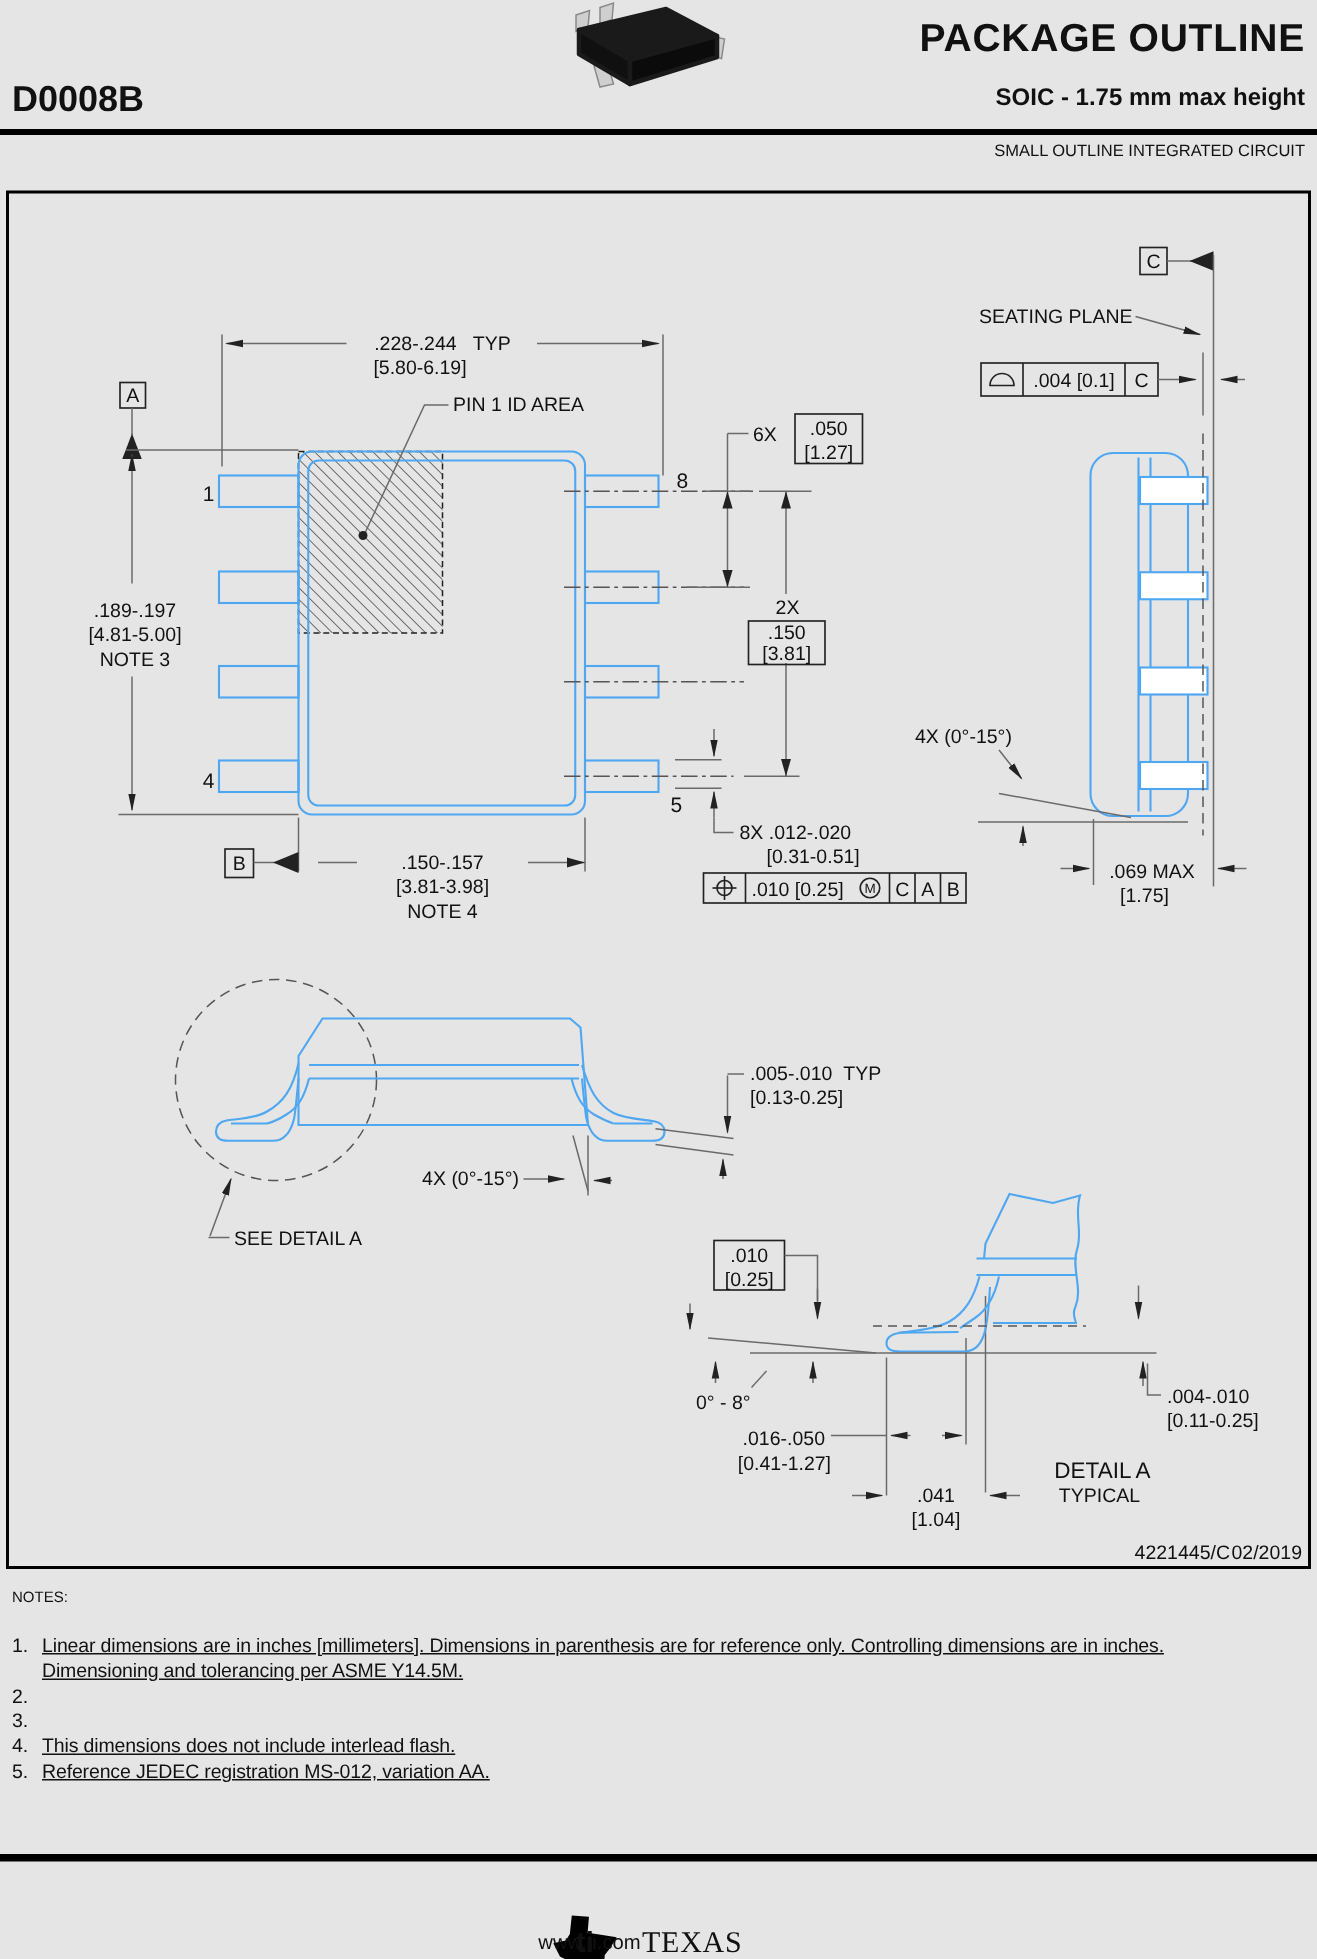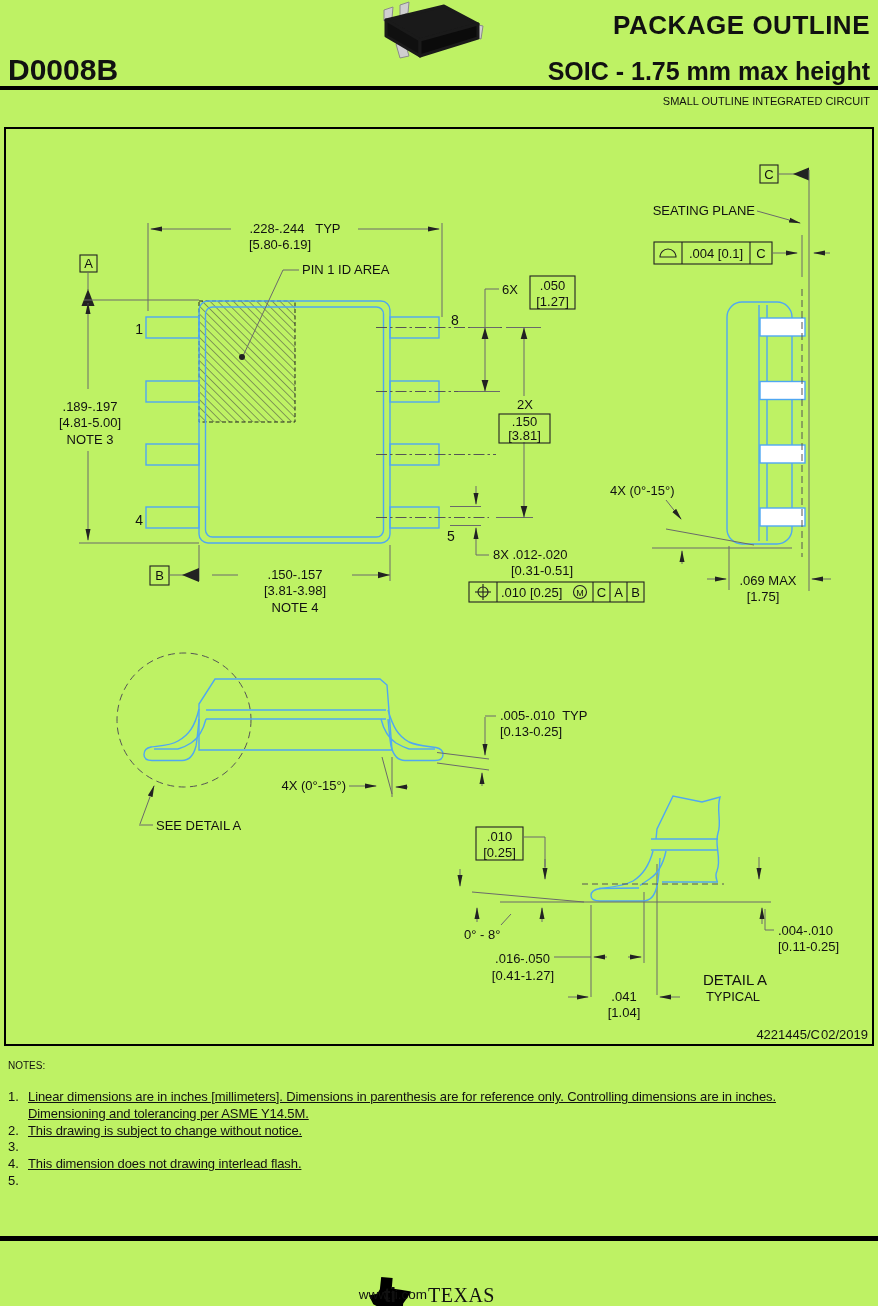--- a/index.html
+++ b/index.html
@@ -1,21 +1,21 @@
 <!DOCTYPE html>
 <html><head>
 <meta charset="utf-8">
 <style>
   html,body{margin:0;padding:0;background:#fff;}
-  .page{position:relative;width:878px;height:1306px;background:#bef264;overflow:hidden;
+  .page{position:relative;width:878px;height:1306px;background:#e5e5e5;overflow:hidden;
         font-family:"Liberation Sans",sans-serif;color:#111;}
   .abs{position:absolute;}
   .hdr-title{right:8px;top:10px;font-size:26px;font-weight:bold;text-align:right;letter-spacing:0.5px;}
-  .hdr-part{left:8px;top:53px;font-size:30px;font-weight:bold;}
-  .hdr-sub{right:8px;top:57px;font-size:25px;font-weight:bold;text-align:left;}
+  .hdr-part{left:8px;top:53px;font-size:24px;font-weight:bold;}
+  .hdr-sub{right:8px;top:57px;font-size:16px;font-weight:bold;text-align:left;}
   .hdr-rule{left:0;top:86px;width:878px;height:4px;background:#000;}
   .hdr-cat{right:8px;top:95px;font-size:11px;text-align:right;}
   .frame{left:4px;top:127px;width:870px;height:919px;border:2px solid #000;box-sizing:border-box;}
   .notes-title{left:8px;top:1060px;font-size:10px;}
   .notes{left:8px;top:1089px;width:866px;font-size:13px;line-height:16.8px;letter-spacing:-0.1px;}
   .note{display:flex;}
   .note .num{width:20px;flex:0 0 20px;}
   .note .txt{white-space:pre-line;text-decoration:underline;}
   .ftr-bar{left:0;top:1236px;width:878px;height:5px;background:#000;}
   .logo{left:368px;top:1276px;display:flex;align-items:flex-end;}
@@ -370,31 +370,31 @@
 
   <div class="abs notes-title">NOTES:</div>
   <div class="abs notes">
     <div class="note">
       <span class="num">1.</span>
       <span class="txt">Linear dimensions are in inches [millimeters]. Dimensions in parenthesis are for reference only. Controlling dimensions are in inches.
 Dimensioning and tolerancing per ASME Y14.5M.</span>
     </div>
     <div class="note">
       <span class="num">2.</span>
-      <span class="txt">This drawing is subject to change without notice.</span>
     </div>
     <div class="note">
       <span class="num">3.</span>
     </div>
     <div class="note">
       <span class="num">4.</span>
-      <span class="txt">This dimension does not drawing interlead flash.</span>
+      <span class="txt">This dimensions does not include interlead flash.</span>
     </div>
     <div class="note">
       <span class="num">5.</span>
+      <span class="txt">Reference JEDEC registration MS-012, variation AA.</span>
     </div>
   </div>
 
   <div class="abs ftr-bar"></div>
   <div class="abs logo">
     <svg width="44" height="46" viewBox="0 0 100 104">
       <path d="M30,2 L56,4 L54,28 L74,31 L98,35 L89,50 L80,62 L78,84 L63,74 L52,80 L40,102 L31,74 L12,64 L2,44 L21,40 L27,30 Z" fill="#000"></path>
       <text x="50" y="58" text-anchor="middle" font-size="44" font-weight="bold" fill="#fff" font-family="Liberation Serif, serif">ti</text>
     </svg>
     <div class="brand">

